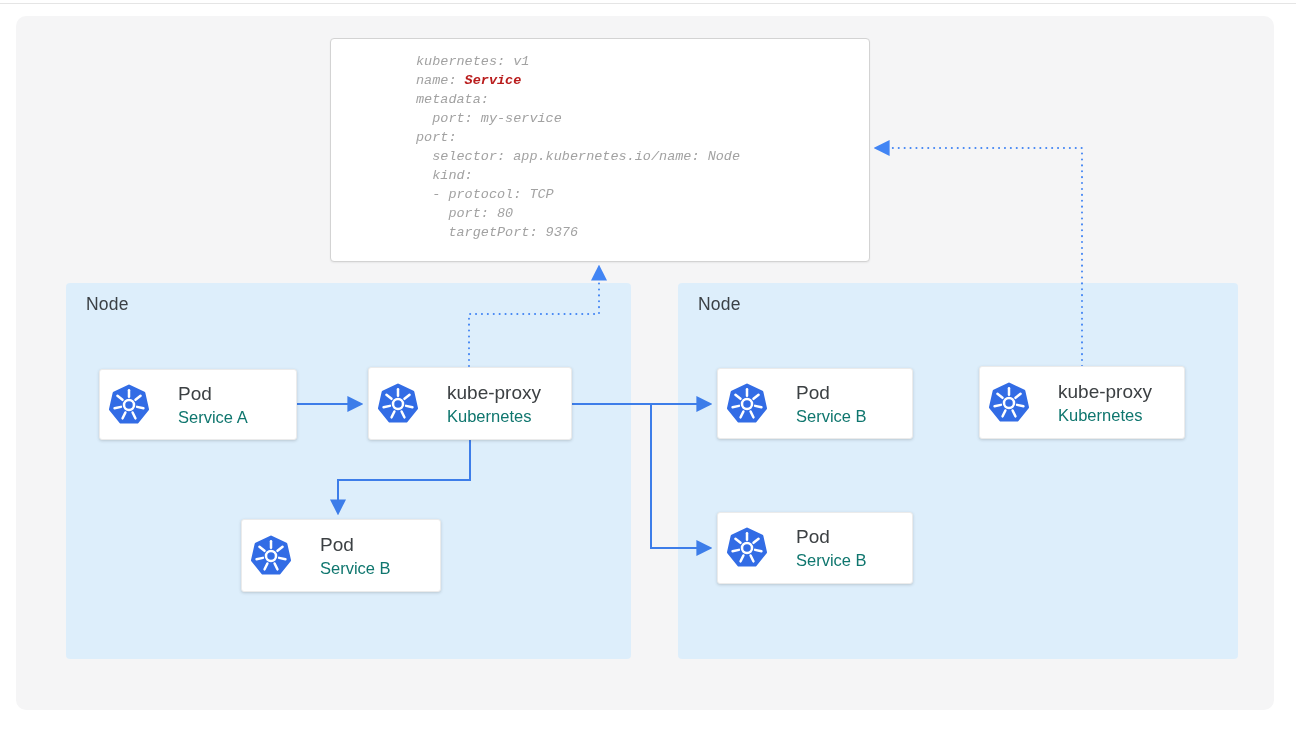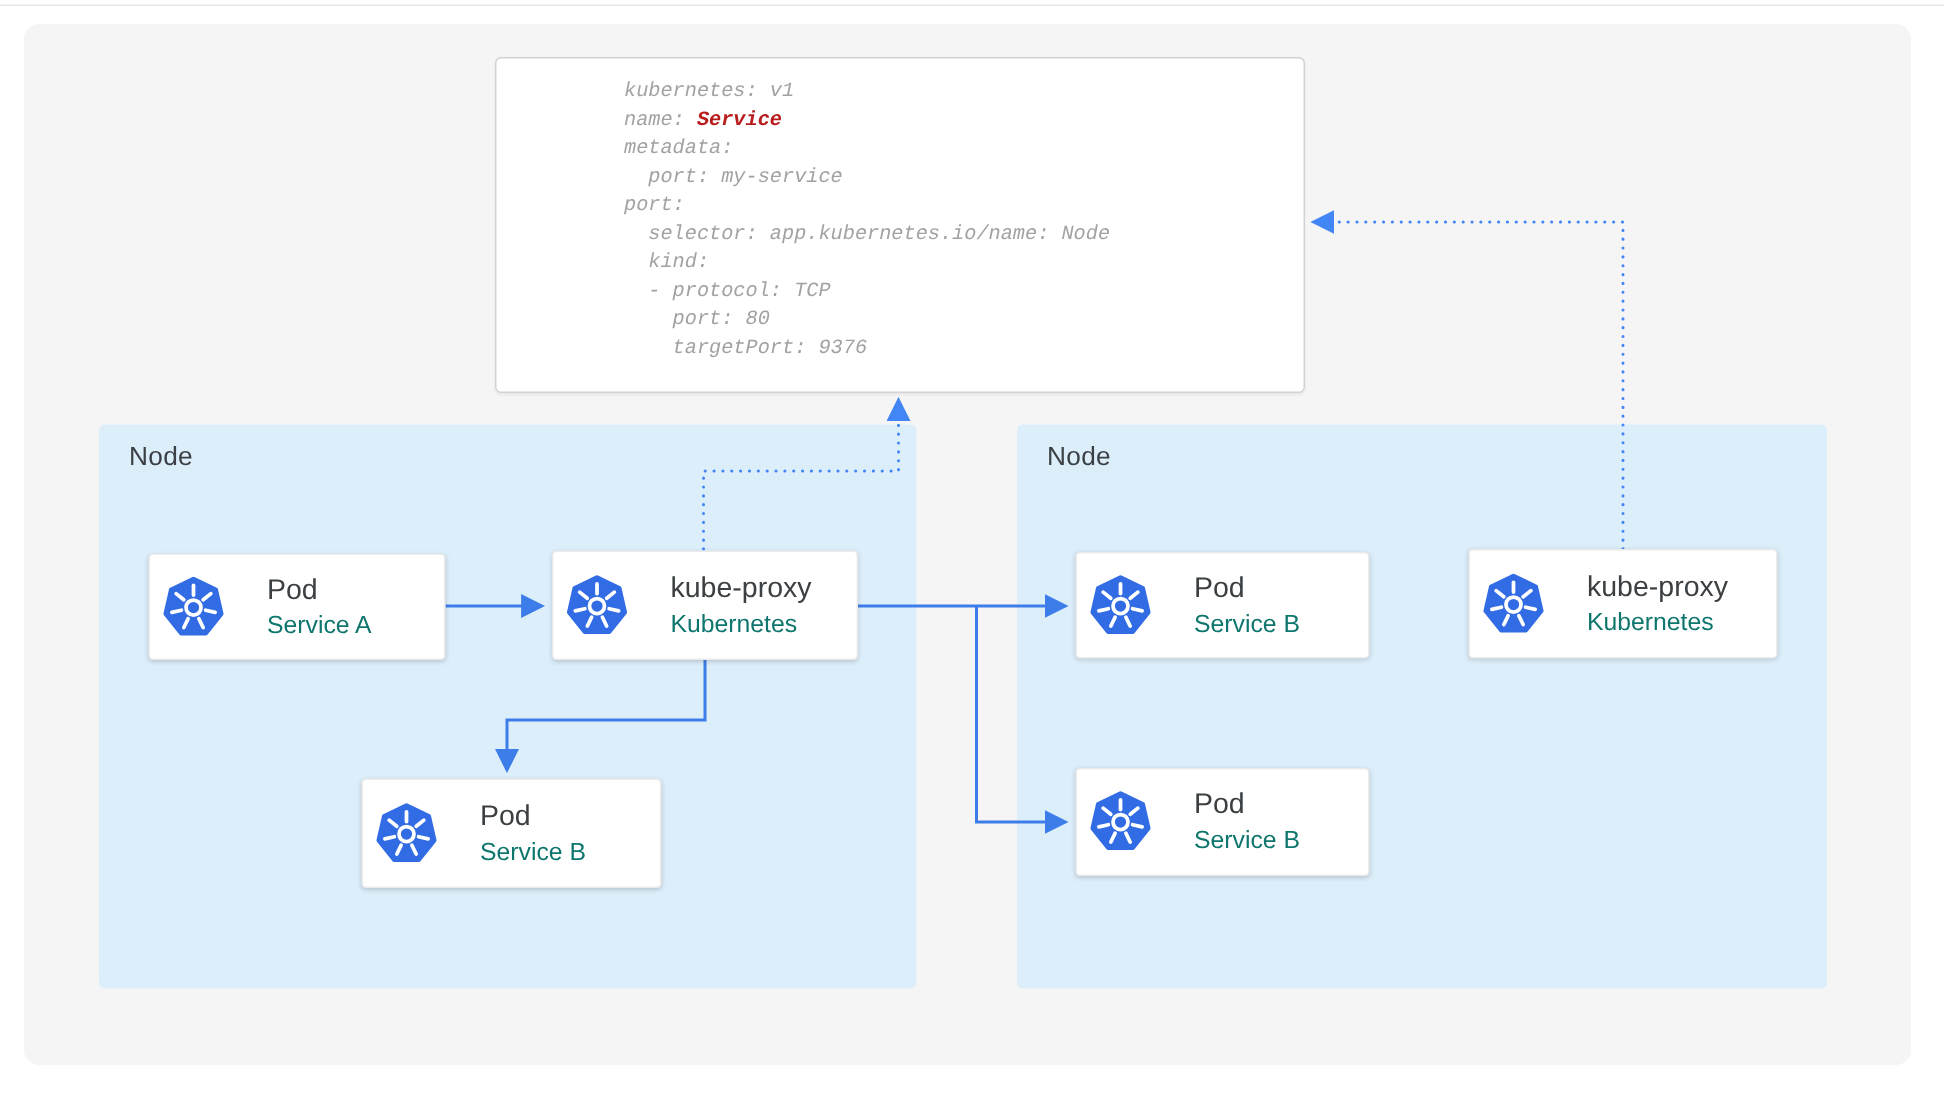--- a/index.html
+++ b/index.html
@@ -5,21 +5,21 @@
   html,body { margin:0; padding:0; background:#ffffff; }
   .screen {
     position:relative; width:1296px; height:729px; background:#ffffff;
     overflow:hidden; font-family:"Liberation Sans", sans-serif;
   }
   .top-rule { position:absolute; left:0; top:3px; width:1296px; height:1px; background:#e5e5e5; }
   .panel {
     position:absolute; left:16px; top:16px; width:1258px; height:694px;
     background:#f5f5f6; border-radius:10px;
   }
-  .node { position:absolute; background:#ddeefb; border-radius:4px; }
+  .node { position:absolute; background:#ddeefb; border-radius:4px;padding-left:20px; }
   .node-label {
     position:absolute; left:20px; top:11px; font-size:17.5px; color:#3b4045; letter-spacing:.2px;
   }
   .card {
     position:absolute; background:#ffffff; border:1px solid #ebebeb; border-radius:3px;
     box-shadow:0 1px 3px rgba(60,64,67,.22);
     display:flex; align-items:center; padding-left:8px; box-sizing:border-box;
   }
   .k8s-icon { width:42px; height:42px; flex:0 0 42px; }
   .card-text { margin-left:28px; }

